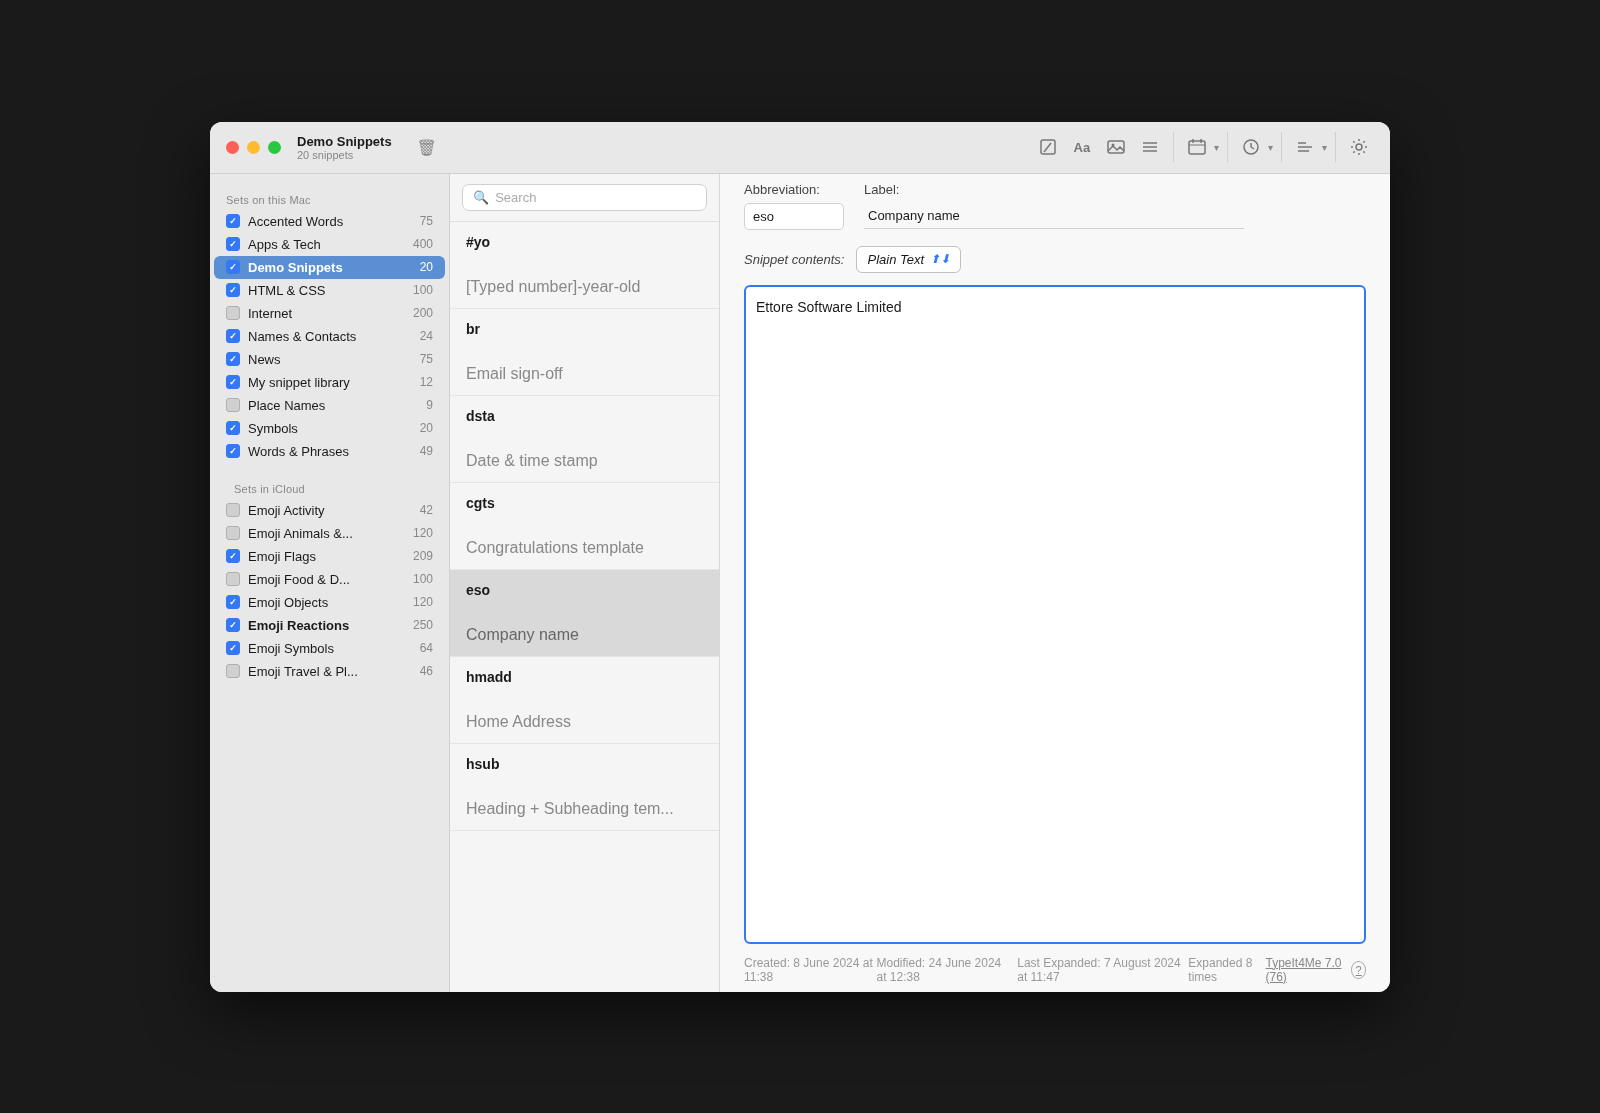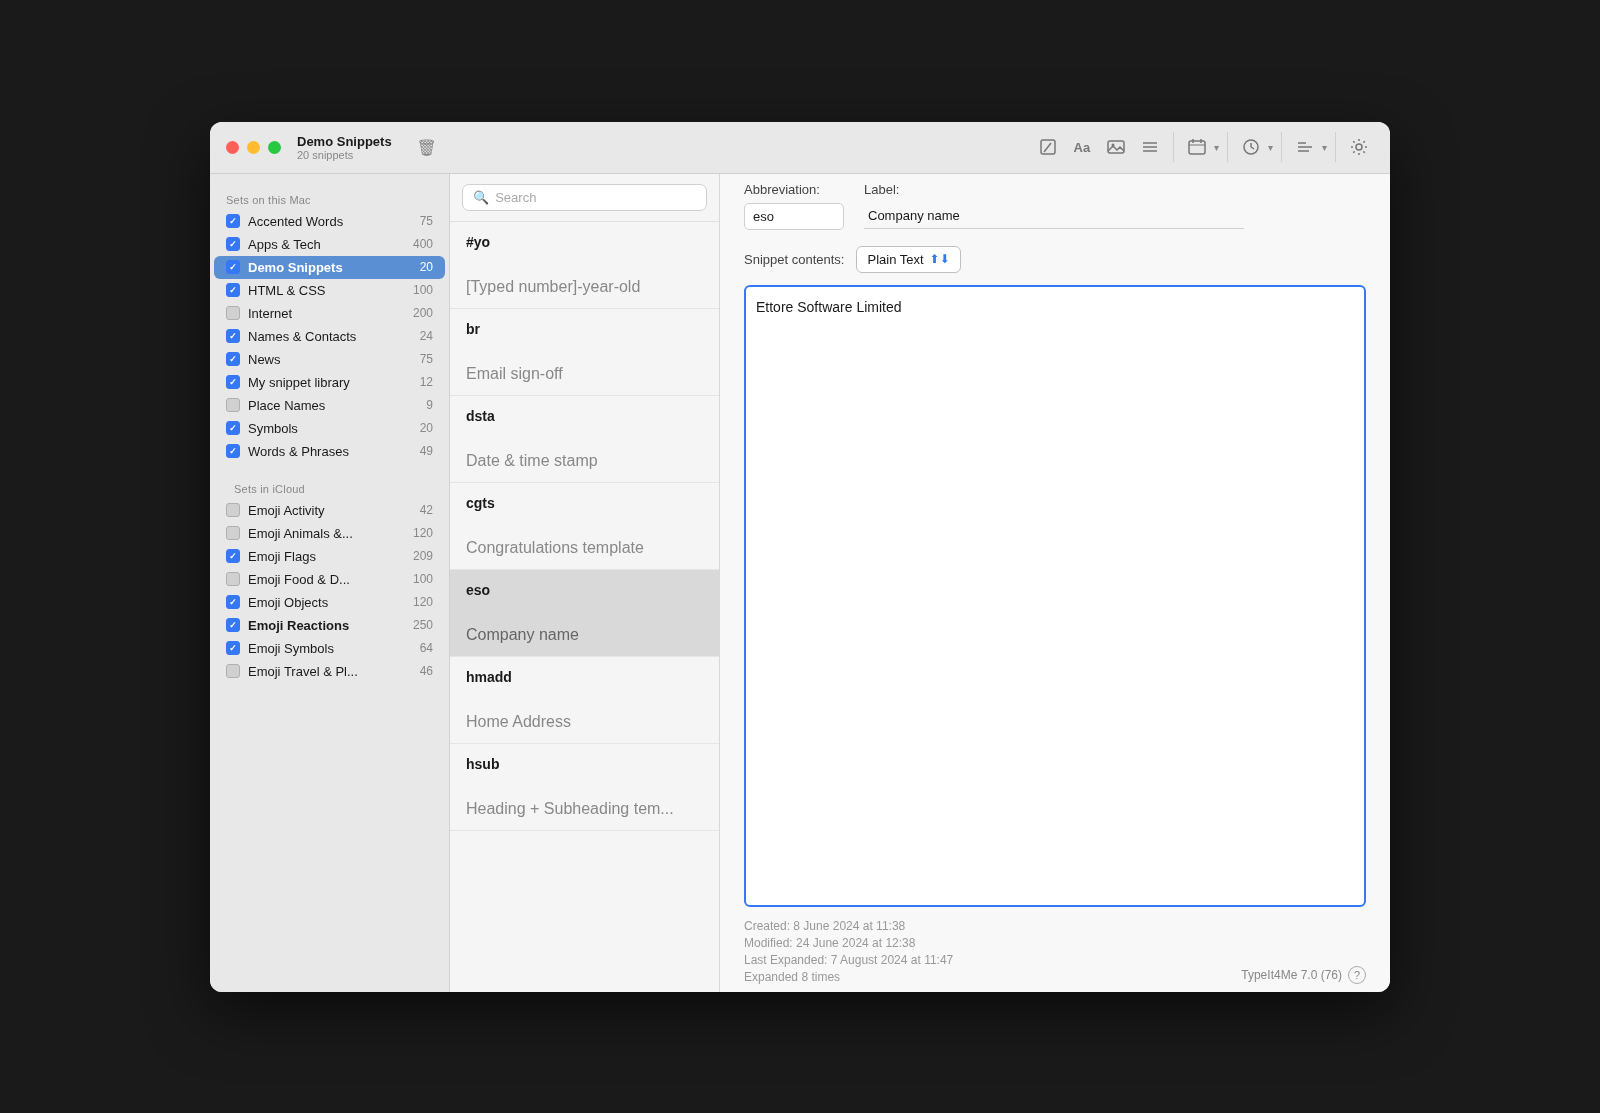--- a/index.html
+++ b/index.html
@@ -240,20 +240,21 @@
       outline: none;
       color: #1a1a1a;
     }
     .abbr-input { width: 100px; }
     .label-input { width: 380px; border: none; border-bottom: 1px solid #d0d0d0; border-radius: 0; padding: 5px 4px; background: transparent; }
     .snippet-contents-row {
       display: flex;
       align-items: center;
       gap: 12px;
       margin-bottom: 12px;
+      font-style: italic;
     }
     .snippet-contents-label {
       font-size: 13px;
       color: #444;
     }
     .snippet-type-select {
       display: flex;
       align-items: center;
       background: white;
       border: 1px solid #c0c0c0;
@@ -282,27 +283,28 @@
       line-height: 1.5;
     }
     .detail-meta {
       margin-top: 12px;
       font-size: 12px;
       color: #999;
       display: flex;
       justify-content: space-between;
       align-items: flex-end;
     }
-    .meta-lines { display: flex; flex-direction: column; gap: 3px; }
+    .meta-lines { display: flex; gap: 3px; }
     .version-info {
       font-size: 12px;
       color: #888;
       display: flex;
       align-items: center;
       gap: 6px;
+      text-decoration: underline;
     }
     .help-btn {
       width: 18px;
       height: 18px;
       border-radius: 50%;
       border: 1.5px solid #aaa;
       display: flex;
       align-items: center;
       justify-content: center;
       font-size: 11px;

